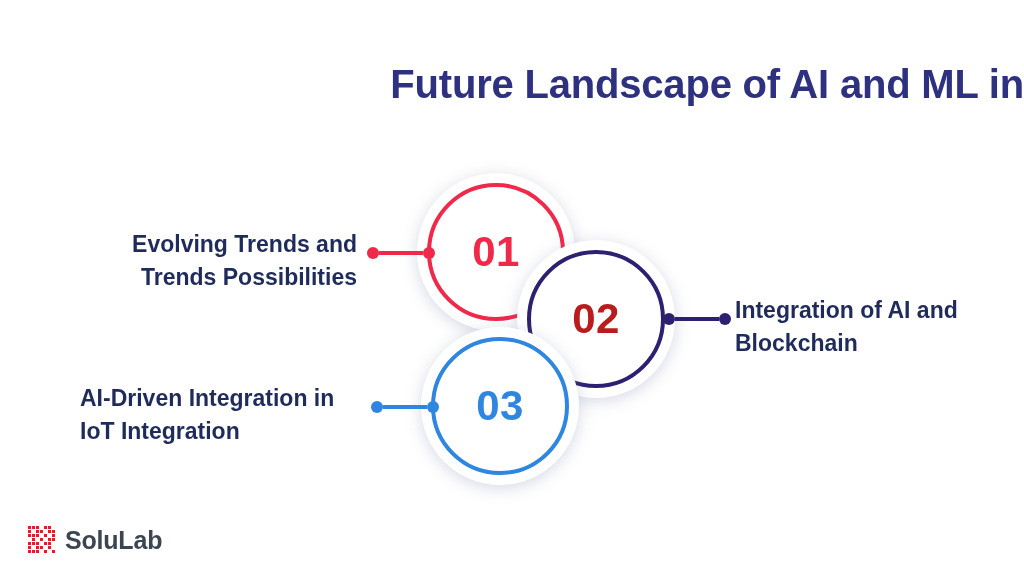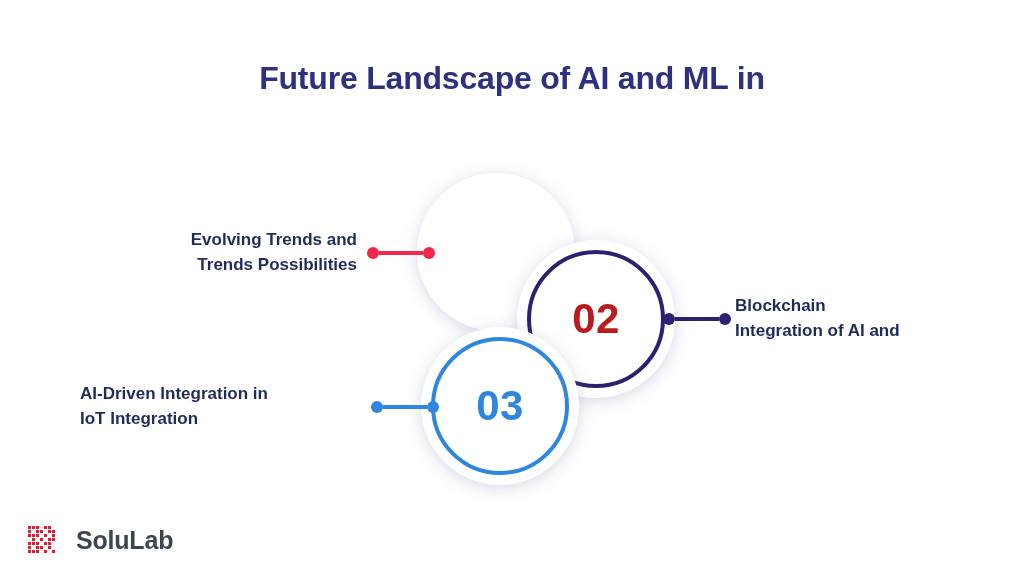--- a/index.html
+++ b/index.html
@@ -19,22 +19,22 @@
     height: 576px;
     background: #ffffff;
   }
 
   
   #title {
     position: absolute;
     left: 0;
     top: 56px;
     width: 1024px;
-    text-align: center;
-    font-size: 32px;
+    text-align: right;
+    font-size: 40px;
     font-weight: bold;
     line-height: 1.42;
     letter-spacing: -0.2px;
     color: #2E3180;
   }
   #title .tline { display: block; }
 
   
   .node {
     position: absolute;
@@ -107,21 +107,21 @@
   #conn-1 { left: 367px; top: 246px; width: 68px; }
   #conn-1 .dot, #conn-1 .bar { background: #F0294A; }
   #conn-2 { left: 663px; top: 312px; width: 68px; }
   #conn-2 .dot, #conn-2 .bar { background: #2E2070; }
   #conn-3 { left: 371px; top: 400px; width: 68px; }
   #conn-3 .dot, #conn-3 .bar { background: #2E86E0; }
 
   
   .label {
     position: absolute;
-    font-size: 17px;
+    font-size: 23px;
     font-weight: bold;
     line-height: 1.45;
     color: #1F2B5B;
     z-index: 8;
   }
   .label .lline { display: block; }
   #label-1 {
     left: 85px; top: 228px; width: 272px;
     text-align: right;
   }
@@ -134,21 +134,21 @@
     text-align: left;
   }
 
   
   #logo {
     position: absolute;
     left: 28px;
     bottom: 22px;
     display: flex;
     align-items: center;
-    gap: 20px;
+    gap: 9px;
     z-index: 9;
   }
   #logo-mark { display: block; }
   #logo-text {
     font-size: 25px;
     font-weight: bold;
     color: #3C4652;
     letter-spacing: -0.2px;
     line-height: 1;
   }
@@ -156,42 +156,45 @@
 </head>
 <body>
 
 <div id="slide">
 
   <div id="title">
     <span class="tline">Future Landscape of AI and ML in</span>
   </div>
 
   <div class="node-halo" id="halo-1"></div>
+  <div class="node" id="node-1">
+    <span>01</span>
+  </div>
   <div class="connector" id="conn-1">
     <span class="dot"></span>
     <span class="bar"></span>
     <span class="dot"></span>
   </div>
   <div class="label" id="label-1">
     <span class="lline">Evolving Trends and</span>
     <span class="lline">Trends Possibilities</span>
   </div>
 
   <div class="node-halo" id="halo-2"></div>
   <div class="node" id="node-2">
     <span>02</span>
   </div>
   <div class="connector" id="conn-2">
     <span class="dot"></span>
     <span class="bar"></span>
     <span class="dot"></span>
   </div>
   <div class="label" id="label-2">
+    <span class="lline">Integration of AI and</span>
     <span class="lline">Blockchain</span>
-    <span class="lline">Integration of AI and</span>
   </div>
 
   <div class="node-halo" id="halo-3"></div>
   <div class="node" id="node-3">
     <span>03</span>
   </div>
   <div class="connector" id="conn-3">
     <span class="dot"></span>
     <span class="bar"></span>
     <span class="dot"></span>

